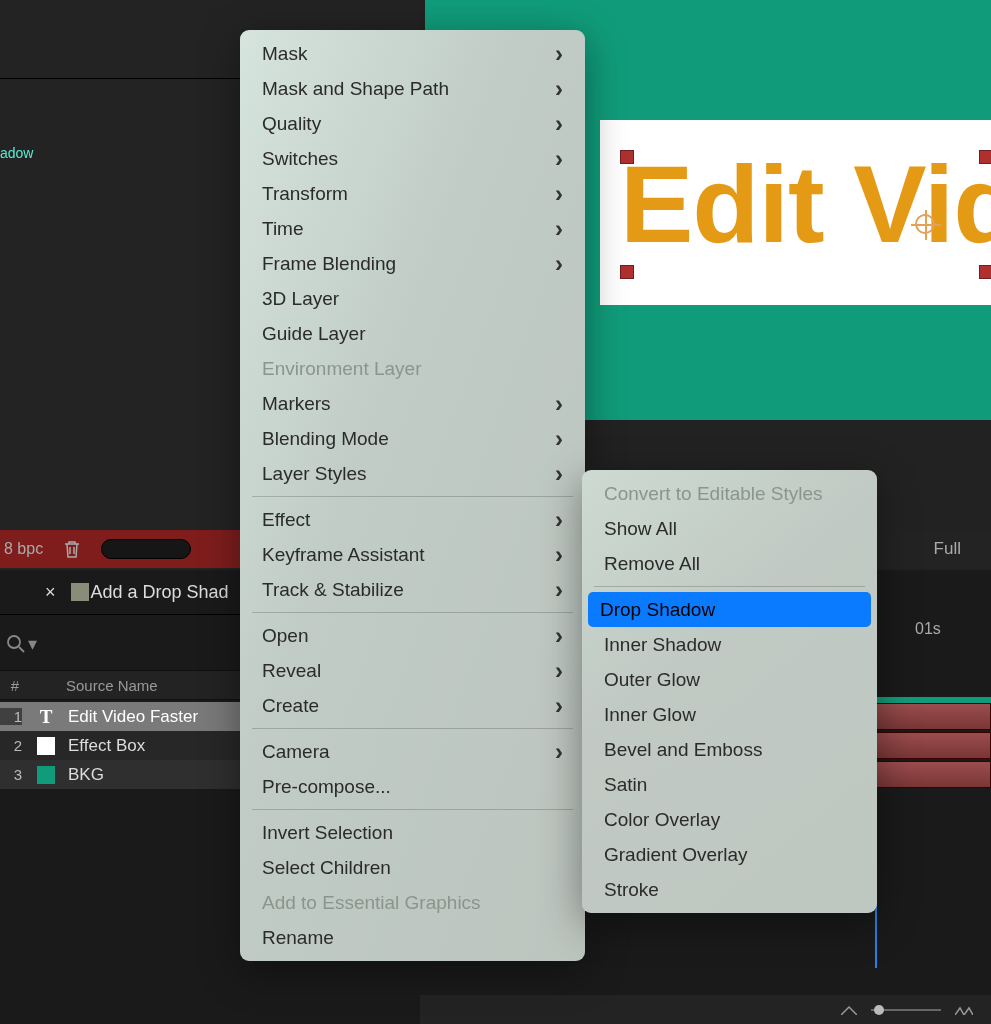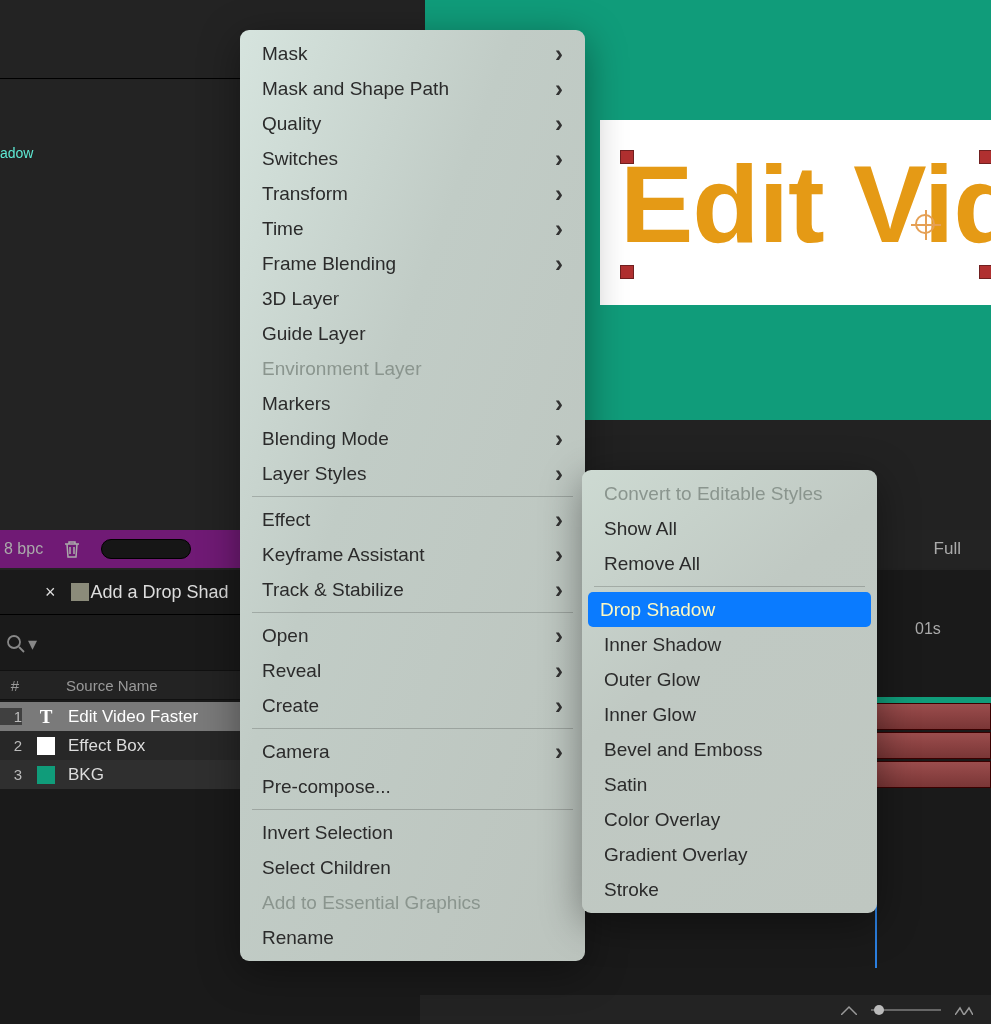--- a/index.html
+++ b/index.html
@@ -4,21 +4,21 @@
 <style>
 html,body{margin:0;padding:0;width:991px;height:1024px;overflow:hidden;font-family:-apple-system,BlinkMacSystemFont,"Segoe UI",Arial,sans-serif;background:#1a1a1a}
 *{box-sizing:border-box}
 .app{position:relative;width:991px;height:1024px;background:#1a1a1a}
 
 
 .top-panel{position:absolute;left:0;top:0;width:420px;height:570px;background:#232323}
 .top-divider-h{position:absolute;left:0;top:78px;width:240px;height:1px;background:#000}
 .shadow-label{position:absolute;left:0;top:145px;color:#5eead4;font-size:14px}
 
-.project-bar{position:absolute;left:0;top:530px;width:420px;height:38px;display:flex;align-items:center;color:#aaa;font-size:16px;background:#701a75}
+.project-bar{position:absolute;left:0;top:530px;width:420px;height:38px;display:flex;align-items:center;color:#aaa;font-size:16px;background:#7f1d1d}
 .bpc{margin-left:4px}
 .trash{margin-left:20px}
 .pill{margin-left:20px;width:90px;height:20px;background:#161616;border-radius:10px;border:1px solid #000}
 
 .tab-bar{position:absolute;left:0;top:570px;width:420px;height:45px;background:#1a1a1a;display:flex;align-items:center;color:#ddd;font-size:18px;border-bottom:1px solid #000}
 .tab-close{margin-left:45px;font-size:18px;color:#ddd}
 .tab-square{margin-left:15px;width:18px;height:18px;background:#8b8b7a}
 .tab-title{margin-left:2px;font-weight:500}
 
 .search-bar{position:absolute;left:0;top:624px;width:240px;height:40px;display:flex;align-items:center;color:#888;font-size:18px}
@@ -62,21 +62,21 @@
 .time-bottom{position:absolute;left:420px;top:995px;width:571px;height:29px;background:#232323;display:flex;align-items:center;justify-content:flex-end;padding-right:18px;gap:14px}
 
 
 .menu{position:absolute;border-radius:9px;padding:6px 0;font-size:19px;color:#2b2b2b;box-shadow:0 10px 40px rgba(0,0,0,.4)}
 .menu-main{left:240px;top:30px;width:345px;background:linear-gradient(110deg,#d6e4de 0%,#c1ccc6 40%,#bcc4be 100%)}
 .menu-sub{left:582px;top:470px;width:295px;background:linear-gradient(140deg,#cddad2 0%,#c0c9c3 40%,#bfc7c1 100%)}
 .mi{height:35px;padding:0 22px;display:flex;align-items:center;justify-content:space-between;cursor:default}
 .mi .arrow{font-weight:700;color:#333}
 .mi-sep{height:1px;margin:5px 12px;background:rgba(0,0,0,.18)}
 .mi-disabled{color:#8a958e}
-.mi-highlight{background:#0a7bff;color:#fef9c3;border-radius:5px;margin:0 6px;padding:0 12px}
+.mi-highlight{background:#0a7bff;color:#000000;border-radius:5px;margin:0 6px;padding:0 12px}
 
 svg{display:block}
 </style>
 </head>
 <body>
 
 <div class="app">
 
   <div class="top-panel">
     <div class="top-divider-h"></div>

